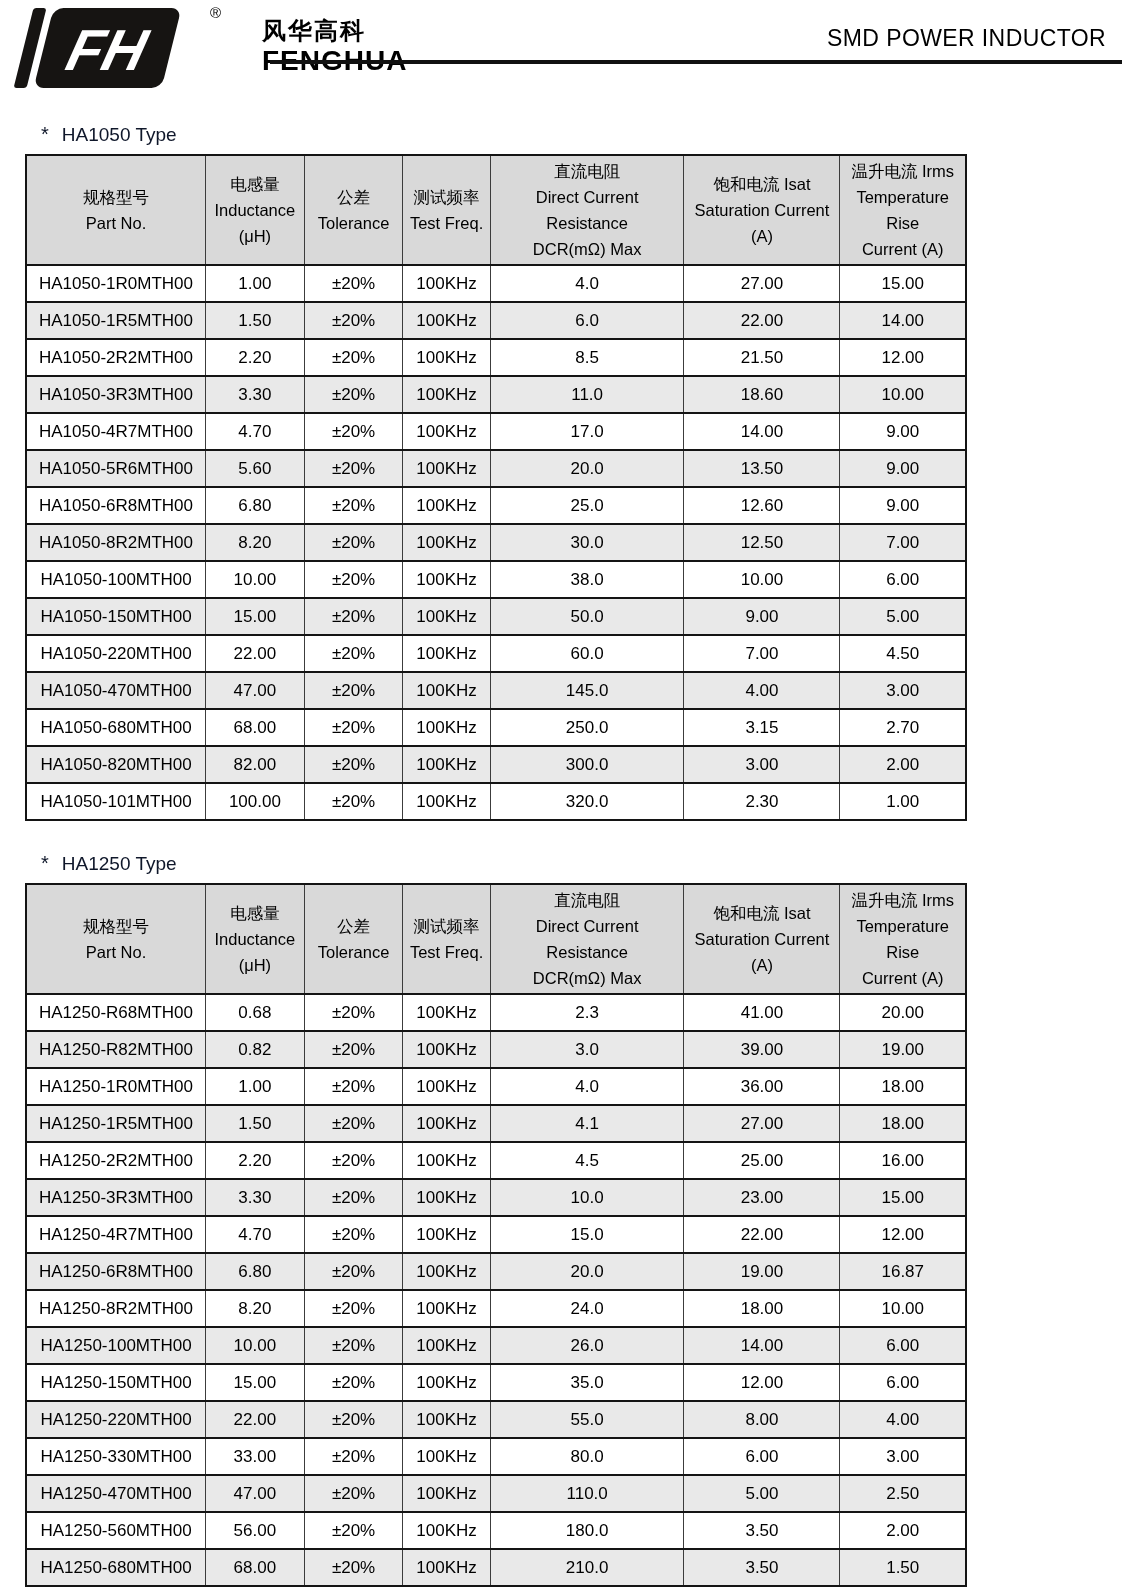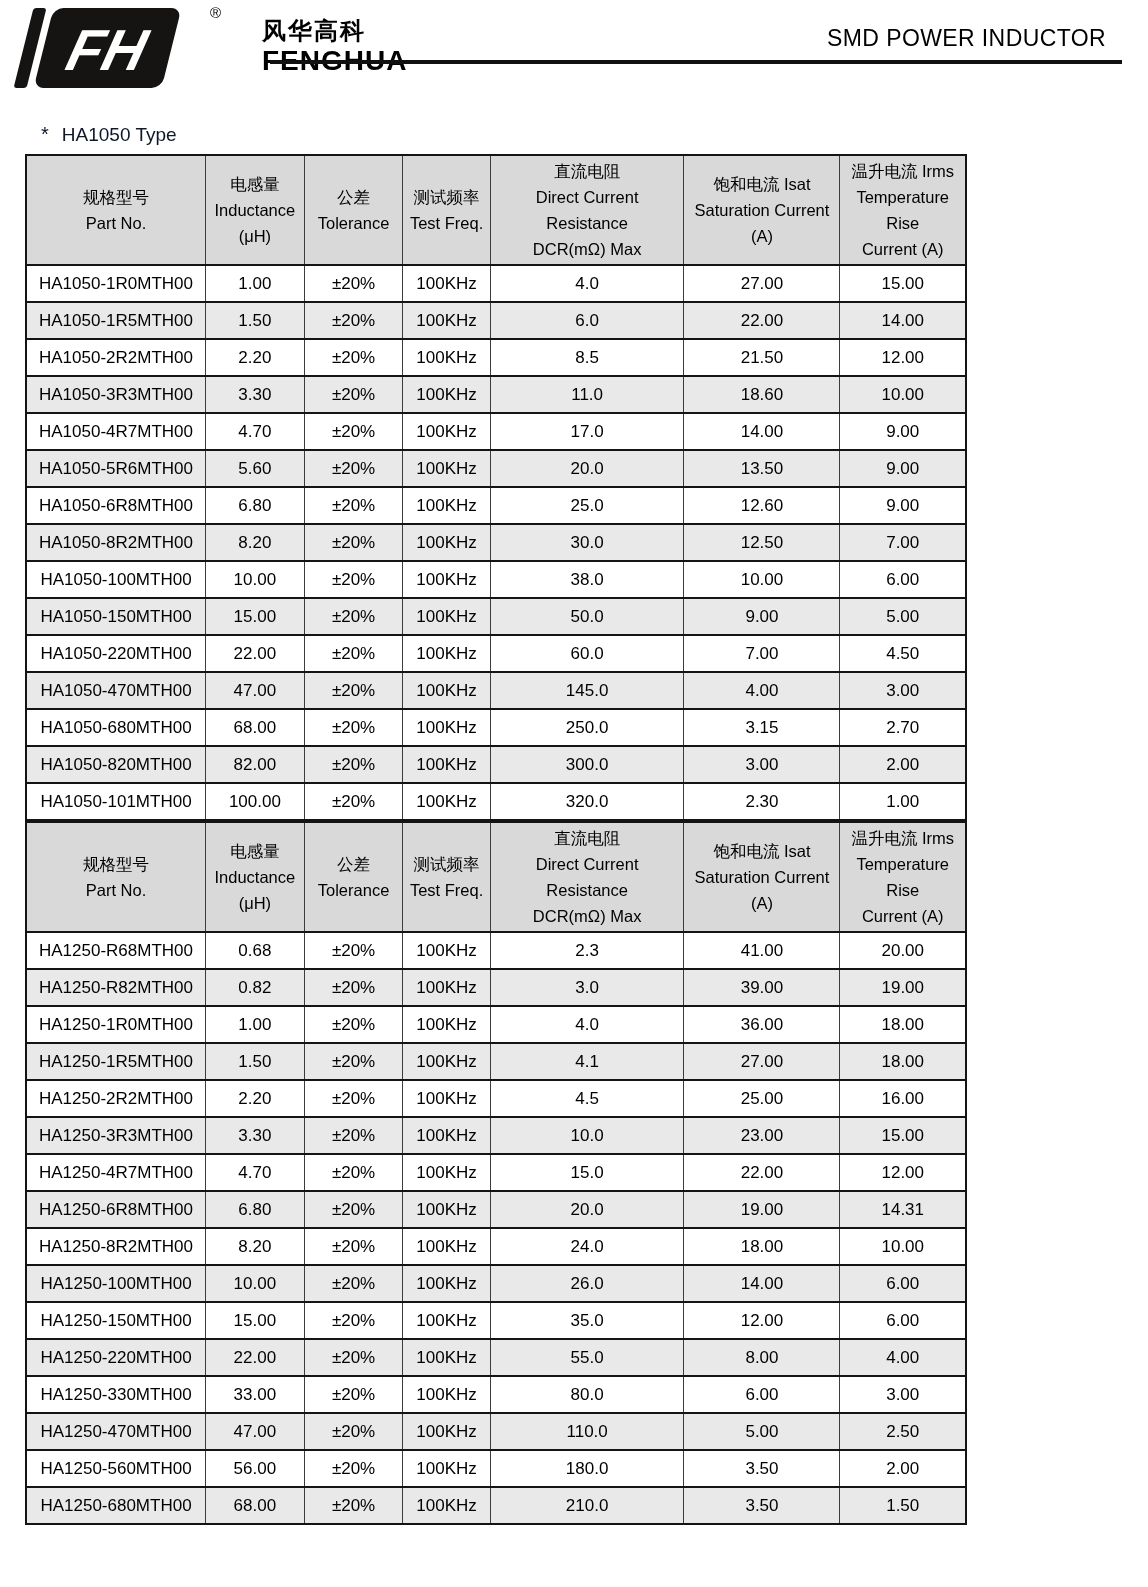--- a/index.html
+++ b/index.html
@@ -272,20 +272,23 @@
             <td>100KHz</td>
             <td>320.0</td>
             <td>2.30</td>
             <td>1.00</td>
           </tr>
         </tbody>
     </table>
   </section>
 
   <section class="section-2">
+    <div class="section-title">
+      <span class="star">*</span><span>HA1250 Type</span>
+    </div>
     <table class="spec-table">
       <colgroup>
         <col style="width:19.1%">
           <col style="width:10.5%">
           <col style="width:10.5%">
         <col style="width:9.3%">
           <col style="width:20.6%">
           <col style="width:16.6%">
           <col style="width:13.4%">
       </colgroup>
@@ -389,21 +392,21 @@
             <td>22.00</td>
             <td>12.00</td>
           </tr>
           <tr>
             <td>HA1250-6R8MTH00</td>
             <td>6.80</td>
             <td>±20%</td>
             <td>100KHz</td>
             <td>20.0</td>
             <td>19.00</td>
-            <td>14.31</td>
+            <td>16.87</td>
           </tr>
           <tr>
             <td>HA1250-8R2MTH00</td>
             <td>8.20</td>
             <td>±20%</td>
             <td>100KHz</td>
             <td>24.0</td>
             <td>18.00</td>
             <td>10.00</td>
           </tr>

